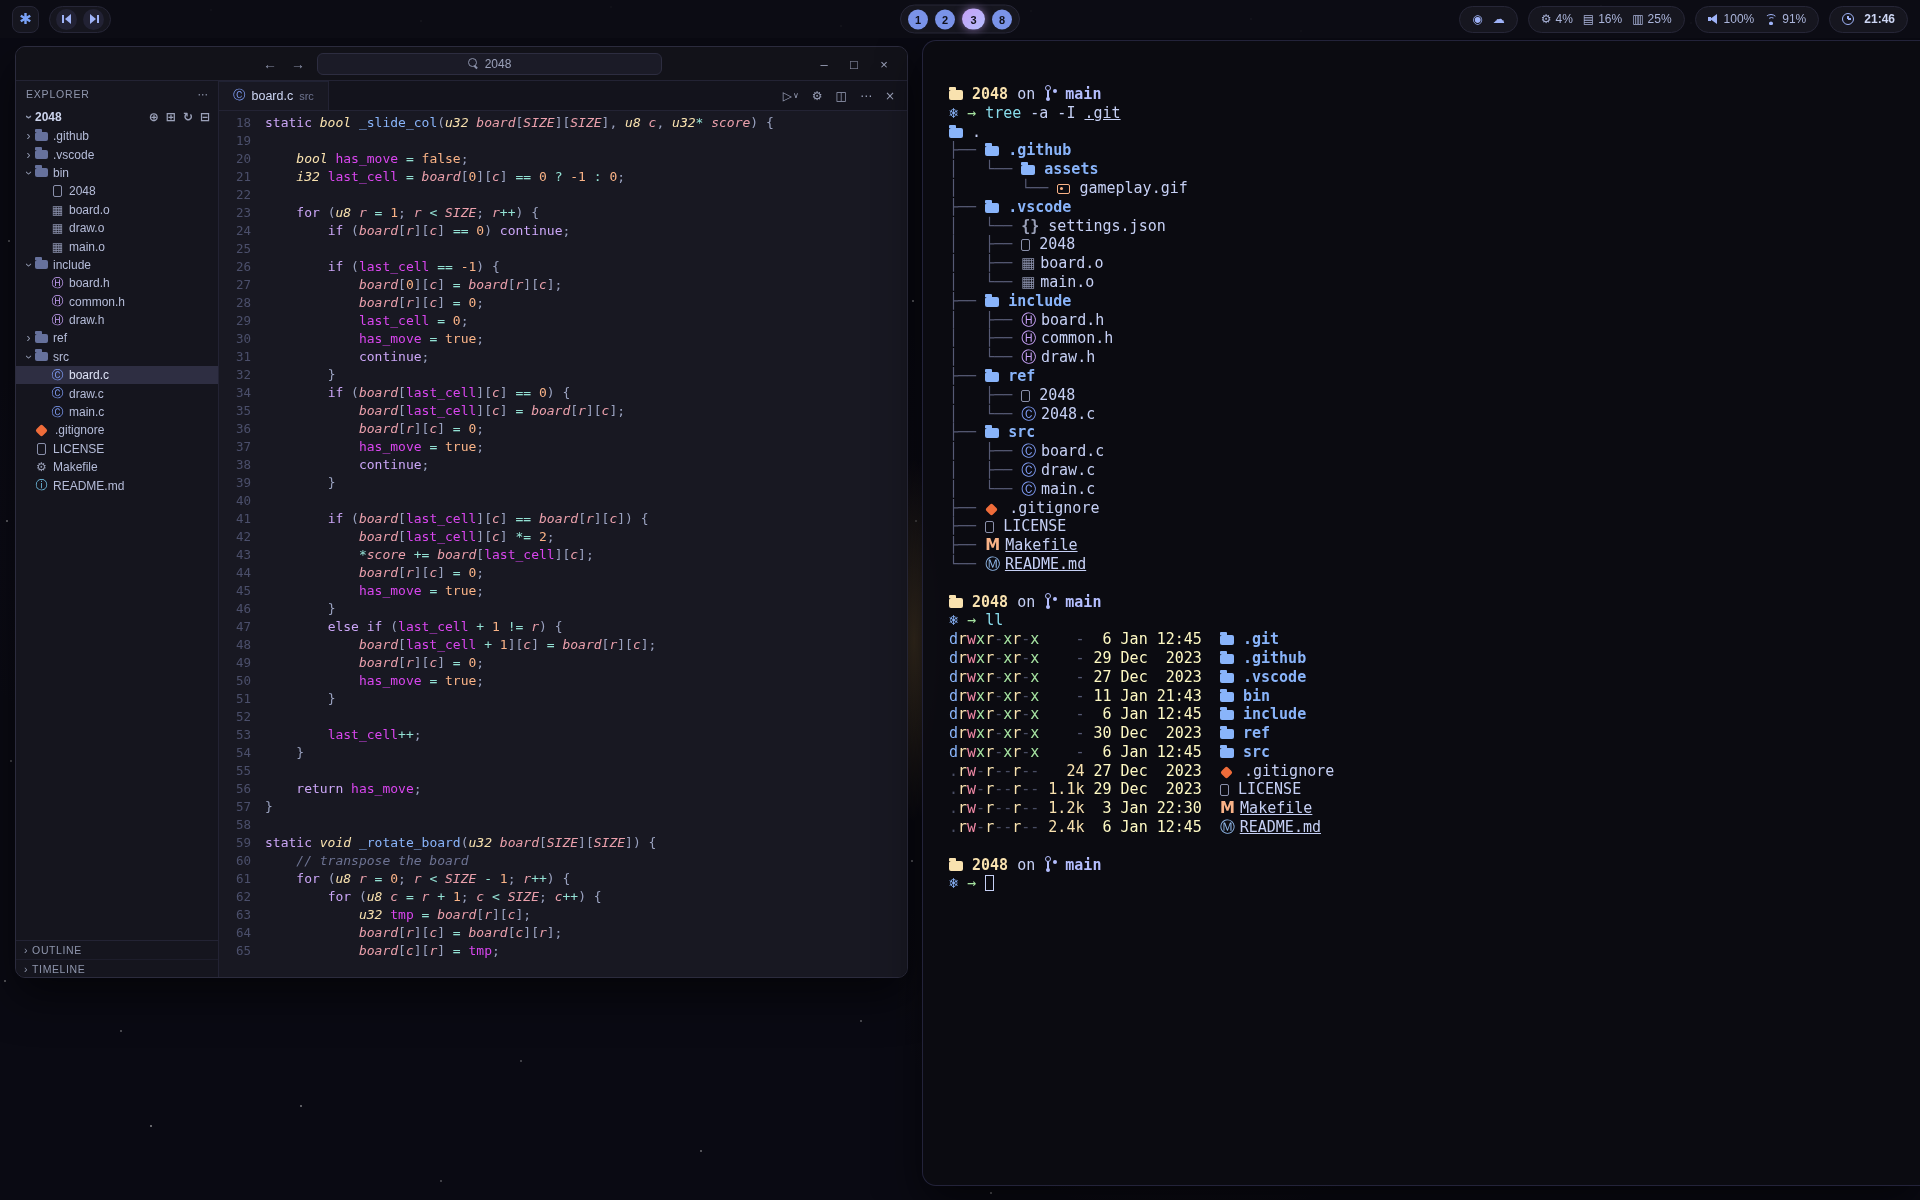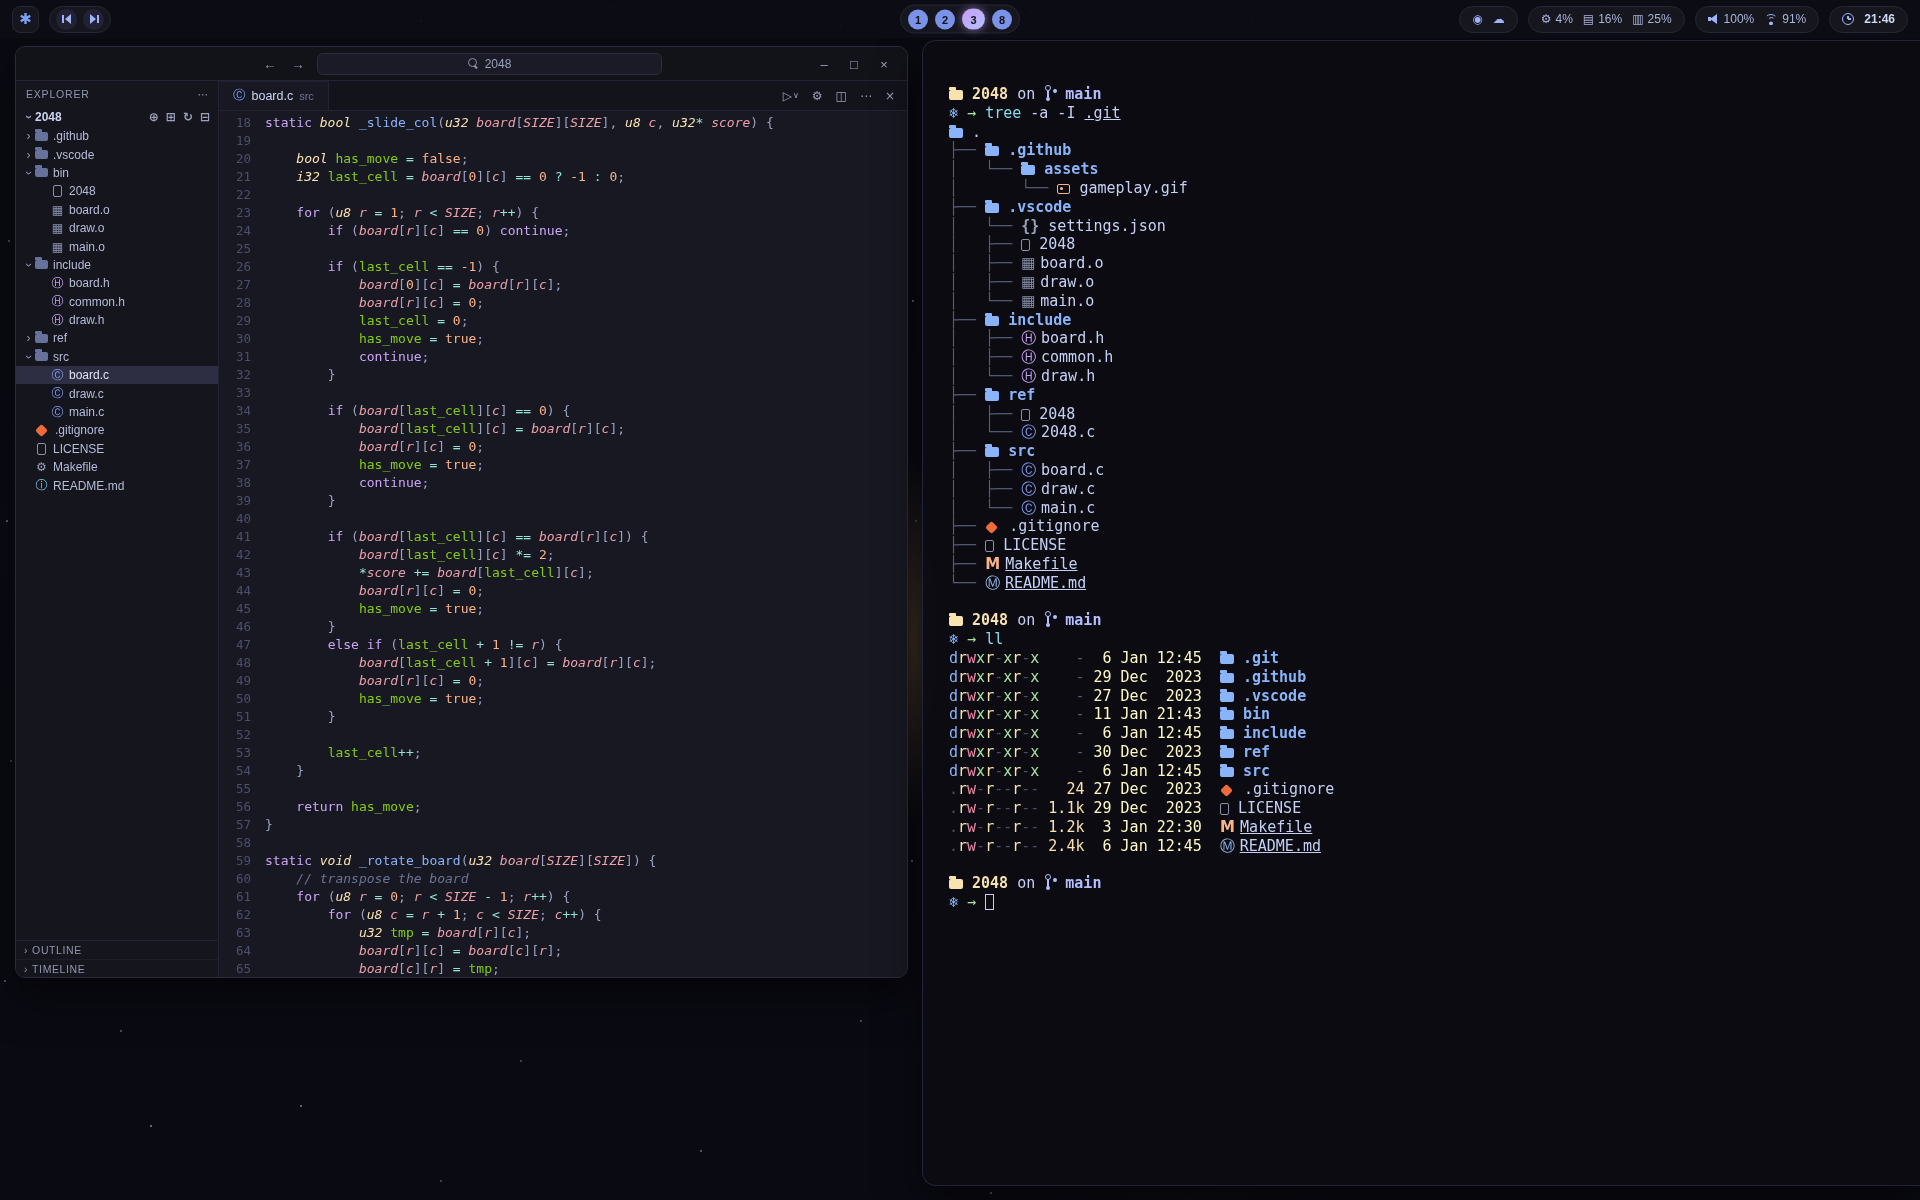--- a/index.html
+++ b/index.html
@@ -108,21 +108,21 @@
   .lnum{width:32px;flex:0 0 32px;text-align:right;color:#4b4f6b;margin-right:14px;font-size:12.5px;}
   .ltext{white-space:pre;}
   .seg.k{color:#cba6f7}
   .seg.t{color:#f9e2af;font-style:italic}
   .seg.f{color:#89b4fa}
   .seg.p{color:#eba0ac;font-style:italic}
   .seg.n{color:#fab387}
   .seg.o{color:#94e2d5}
   .seg.u{color:#9aa2c0}
   .seg.c{color:#6d7393;font-style:italic}
-  .seg.d{color:#84cc16}
+  .seg.d{color:#d946ef}
   
   .terminal{position:absolute;left:922px;top:40px;width:998px;height:1146px;background:rgba(11,11,18,.96);
     border:1px solid #23233a;border-right:none;border-radius:14px 0 0 14px;box-shadow:0 18px 44px rgba(0,0,0,.55);
     padding:44px 0 0 26px;font:15px/18.8px "DejaVu Sans Mono",monospace;overflow:hidden;z-index:3;}
   .tline{white-space:pre;height:18.8px;}
   .seg.tr{color:#565a75}
   .seg.dir{color:#89b4fa;font-weight:700}
   .seg.w{color:#c6d0f5}
   .seg.ul{text-decoration:underline}
   .seg.cmd{color:#89dceb}
@@ -440,21 +440,20 @@
           <div class="cline"><span class="lnum">23</span><span class="ltext"><span class="seg d">    </span><span class="seg k">for </span><span class="seg u">(</span><span class="seg t">u8 </span><span class="seg p">r </span><span class="seg o">= </span><span class="seg n">1</span><span class="seg u">; </span><span class="seg p">r </span><span class="seg o">&lt; </span><span class="seg p">SIZE</span><span class="seg u">; </span><span class="seg p">r</span><span class="seg o">++</span><span class="seg u">) {</span></span></div>
           <div class="cline"><span class="lnum">24</span><span class="ltext"><span class="seg d">        </span><span class="seg k">if </span><span class="seg u">(</span><span class="seg p">board</span><span class="seg u">[</span><span class="seg p">r</span><span class="seg u">][</span><span class="seg p">c</span><span class="seg u">] </span><span class="seg o">== </span><span class="seg n">0</span><span class="seg u">) </span><span class="seg k">continue</span><span class="seg u">;</span></span></div>
           <div class="cline"><span class="lnum">25</span><span class="ltext">&nbsp;</span></div>
           <div class="cline"><span class="lnum">26</span><span class="ltext"><span class="seg d">        </span><span class="seg k">if </span><span class="seg u">(</span><span class="seg d">last_cell </span><span class="seg o">== </span><span class="seg n">-1</span><span class="seg u">) {</span></span></div>
           <div class="cline"><span class="lnum">27</span><span class="ltext"><span class="seg d">            </span><span class="seg p">board</span><span class="seg u">[</span><span class="seg n">0</span><span class="seg u">][</span><span class="seg p">c</span><span class="seg u">] </span><span class="seg o">= </span><span class="seg p">board</span><span class="seg u">[</span><span class="seg p">r</span><span class="seg u">][</span><span class="seg p">c</span><span class="seg u">];</span></span></div>
           <div class="cline"><span class="lnum">28</span><span class="ltext"><span class="seg d">            </span><span class="seg p">board</span><span class="seg u">[</span><span class="seg p">r</span><span class="seg u">][</span><span class="seg p">c</span><span class="seg u">] </span><span class="seg o">= </span><span class="seg n">0</span><span class="seg u">;</span></span></div>
           <div class="cline"><span class="lnum">29</span><span class="ltext"><span class="seg d">            </span><span class="seg d">last_cell </span><span class="seg o">= </span><span class="seg n">0</span><span class="seg u">;</span></span></div>
           <div class="cline"><span class="lnum">30</span><span class="ltext"><span class="seg d">            </span><span class="seg d">has_move </span><span class="seg o">= </span><span class="seg n">true</span><span class="seg u">;</span></span></div>
           <div class="cline"><span class="lnum">31</span><span class="ltext"><span class="seg d">            </span><span class="seg k">continue</span><span class="seg u">;</span></span></div>
           <div class="cline"><span class="lnum">32</span><span class="ltext"><span class="seg d">        </span><span class="seg u">}</span></span></div>
-          <div class="cline"><span class="lnum">33</span><span class="ltext">&nbsp;</span></div>
           <div class="cline"><span class="lnum">34</span><span class="ltext"><span class="seg d">        </span><span class="seg k">if </span><span class="seg u">(</span><span class="seg p">board</span><span class="seg u">[</span><span class="seg d">last_cell</span><span class="seg u">][</span><span class="seg p">c</span><span class="seg u">] </span><span class="seg o">== </span><span class="seg n">0</span><span class="seg u">) {</span></span></div>
           <div class="cline"><span class="lnum">35</span><span class="ltext"><span class="seg d">            </span><span class="seg p">board</span><span class="seg u">[</span><span class="seg d">last_cell</span><span class="seg u">][</span><span class="seg p">c</span><span class="seg u">] </span><span class="seg o">= </span><span class="seg p">board</span><span class="seg u">[</span><span class="seg p">r</span><span class="seg u">][</span><span class="seg p">c</span><span class="seg u">];</span></span></div>
           <div class="cline"><span class="lnum">36</span><span class="ltext"><span class="seg d">            </span><span class="seg p">board</span><span class="seg u">[</span><span class="seg p">r</span><span class="seg u">][</span><span class="seg p">c</span><span class="seg u">] </span><span class="seg o">= </span><span class="seg n">0</span><span class="seg u">;</span></span></div>
           <div class="cline"><span class="lnum">37</span><span class="ltext"><span class="seg d">            </span><span class="seg d">has_move </span><span class="seg o">= </span><span class="seg n">true</span><span class="seg u">;</span></span></div>
           <div class="cline"><span class="lnum">38</span><span class="ltext"><span class="seg d">            </span><span class="seg k">continue</span><span class="seg u">;</span></span></div>
           <div class="cline"><span class="lnum">39</span><span class="ltext"><span class="seg d">        </span><span class="seg u">}</span></span></div>
           <div class="cline"><span class="lnum">40</span><span class="ltext">&nbsp;</span></div>
           <div class="cline"><span class="lnum">41</span><span class="ltext"><span class="seg d">        </span><span class="seg k">if </span><span class="seg u">(</span><span class="seg p">board</span><span class="seg u">[</span><span class="seg d">last_cell</span><span class="seg u">][</span><span class="seg p">c</span><span class="seg u">] </span><span class="seg o">== </span><span class="seg p">board</span><span class="seg u">[</span><span class="seg p">r</span><span class="seg u">][</span><span class="seg p">c</span><span class="seg u">]) {</span></span></div>
           <div class="cline"><span class="lnum">42</span><span class="ltext"><span class="seg d">            </span><span class="seg p">board</span><span class="seg u">[</span><span class="seg d">last_cell</span><span class="seg u">][</span><span class="seg p">c</span><span class="seg u">] </span><span class="seg o">*= </span><span class="seg n">2</span><span class="seg u">;</span></span></div>
           <div class="cline"><span class="lnum">43</span><span class="ltext"><span class="seg d">            </span><span class="seg o">*</span><span class="seg p">score </span><span class="seg o">+= </span><span class="seg p">board</span><span class="seg u">[</span><span class="seg d">last_cell</span><span class="seg u">][</span><span class="seg p">c</span><span class="seg u">];</span></span></div>
@@ -490,21 +489,20 @@
       <div class="tline"><span class="seg ic-folder warm"></span><span class="seg "> </span><span class="seg pdir">2048</span><span class="seg on"> on </span><span class="seg ic-branch"></span><span class="seg "> </span><span class="seg br">main</span></div>
       <div class="tline"><span class="seg snow">❄ </span><span class="seg arrow">→ </span><span class="seg cmd">tree</span><span class="seg w"> -a -I </span><span class="seg w ul">.git</span></div>
       <div class="tline"><span class="seg ic-folder"></span><span class="seg "> </span><span class="seg w">.</span></div>
       <div class="tline"><span class="seg tr">├── </span><span class="seg ic-folder"></span><span class="seg "> </span><span class="seg dir">.github</span></div>
       <div class="tline"><span class="seg tr">│   └── </span><span class="seg ic-folder"></span><span class="seg "> </span><span class="seg dir">assets</span></div>
       <div class="tline"><span class="seg tr">│       └── </span><span class="seg ic-img"></span><span class="seg "> </span><span class="seg w">gameplay.gif</span></div>
       <div class="tline"><span class="seg tr">├── </span><span class="seg ic-folder"></span><span class="seg "> </span><span class="seg dir">.vscode</span></div>
       <div class="tline"><span class="seg tr">│   └── </span><span class="seg ic-json">{} </span><span class="seg w">settings.json</span></div>
       <div class="tline"><span class="seg tr">│   ├── </span><span class="seg ic-file"></span><span class="seg "> </span><span class="seg w">2048</span></div>
       <div class="tline"><span class="seg tr">│   ├── </span><span class="seg gi ic-o">▦ </span><span class="seg w">board.o</span></div>
-      <div class="tline"><span class="seg tr">│   ├── </span><span class="seg gi ic-o">▦ </span><span class="seg w">draw.o</span></div>
       <div class="tline"><span class="seg tr">│   └── </span><span class="seg gi ic-o">▦ </span><span class="seg w">main.o</span></div>
       <div class="tline"><span class="seg tr">├── </span><span class="seg ic-folder"></span><span class="seg "> </span><span class="seg dir">include</span></div>
       <div class="tline"><span class="seg tr">│   ├── </span><span class="seg gi ic-h">Ⓗ </span><span class="seg w">board.h</span></div>
       <div class="tline"><span class="seg tr">│   ├── </span><span class="seg gi ic-h">Ⓗ </span><span class="seg w">common.h</span></div>
       <div class="tline"><span class="seg tr">│   └── </span><span class="seg gi ic-h">Ⓗ </span><span class="seg w">draw.h</span></div>
       <div class="tline"><span class="seg tr">├── </span><span class="seg ic-folder"></span><span class="seg "> </span><span class="seg dir">ref</span></div>
       <div class="tline"><span class="seg tr">│   ├── </span><span class="seg ic-file"></span><span class="seg "> </span><span class="seg w">2048</span></div>
       <div class="tline"><span class="seg tr">│   └── </span><span class="seg gi ic-c">Ⓒ </span><span class="seg w">2048.c</span></div>
       <div class="tline"><span class="seg tr">├── </span><span class="seg ic-folder"></span><span class="seg "> </span><span class="seg dir">src</span></div>
       <div class="tline"><span class="seg tr">│   ├── </span><span class="seg gi ic-c">Ⓒ </span><span class="seg w">board.c</span></div>

